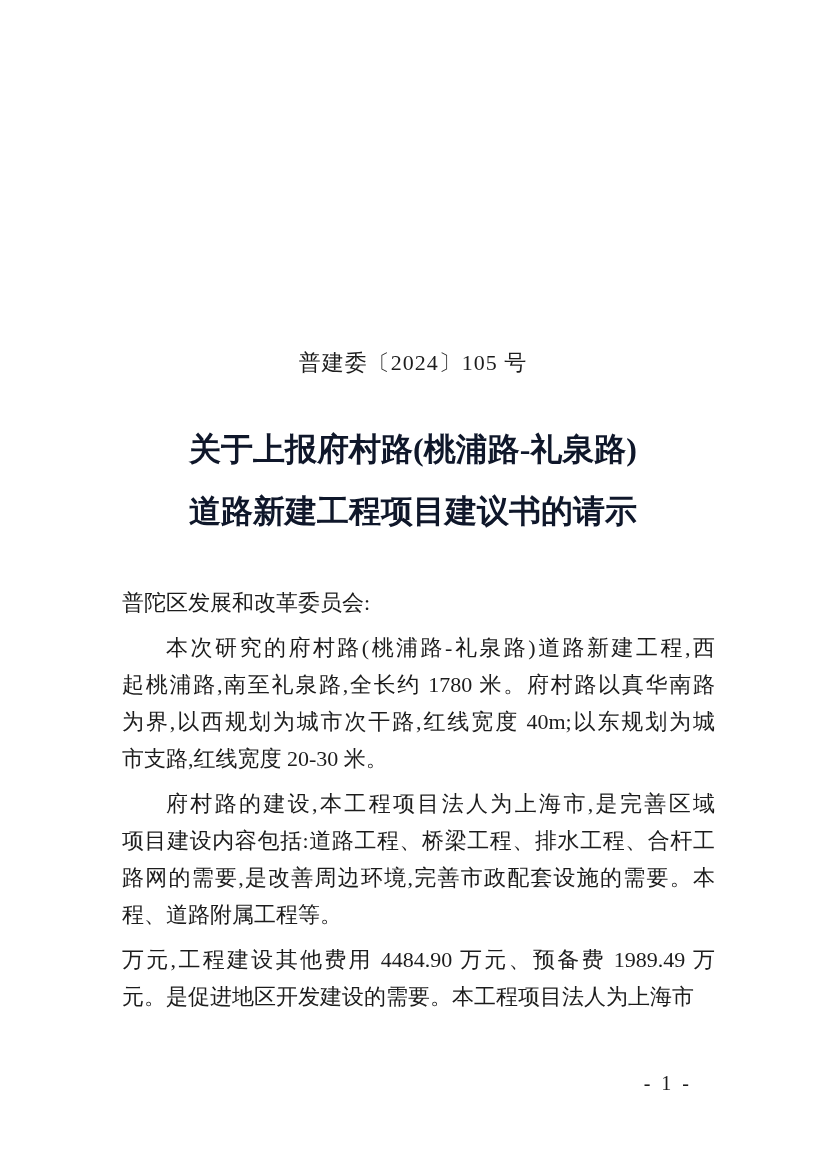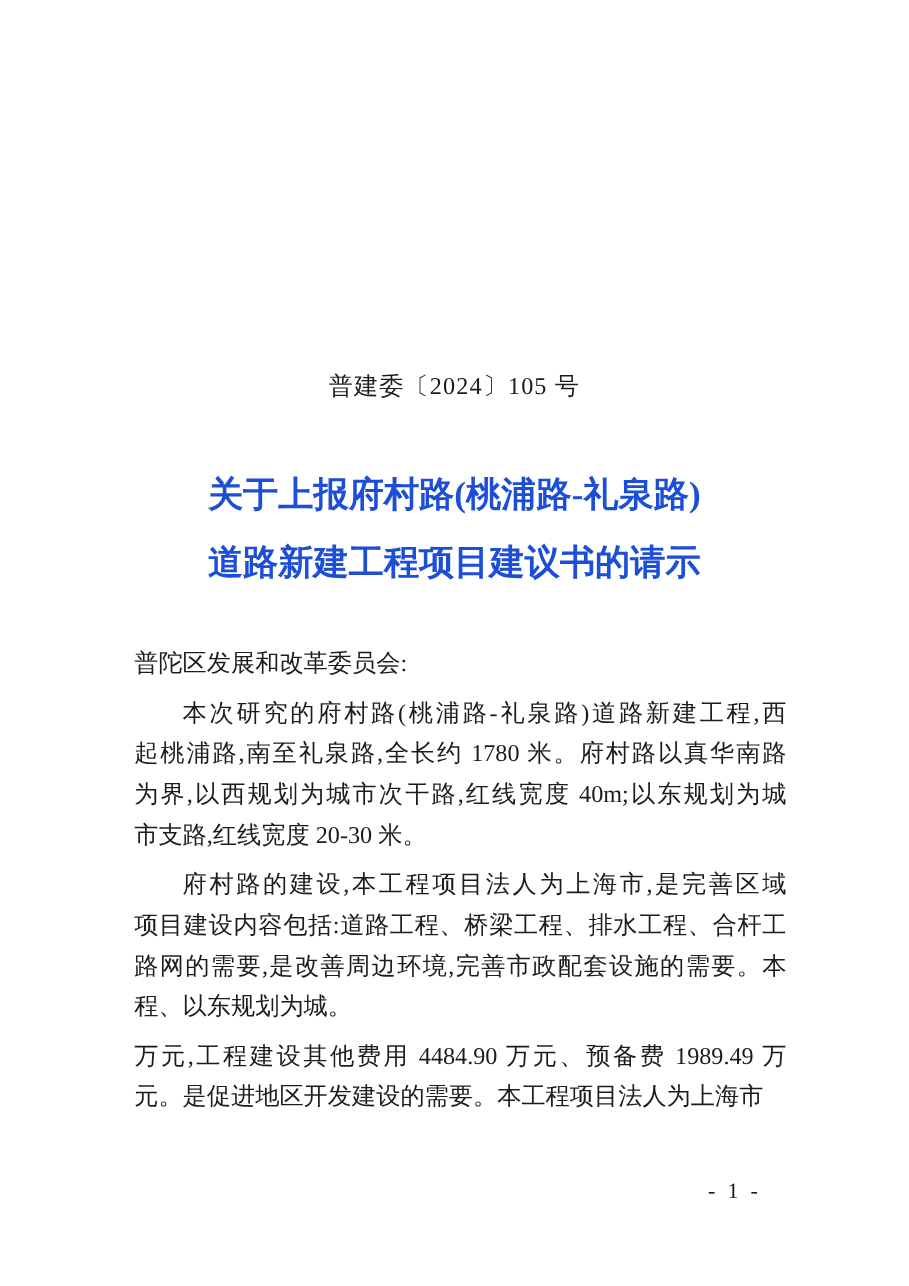--- a/index.html
+++ b/index.html
@@ -11,36 +11,36 @@
     position: relative;
     width: 826px;
     height: 1169px;
     background: #ffffff;
     font-family: "Liberation Serif", "DejaVu Serif", serif;
     color: #1c1c1c;
     overflow: hidden;
   }
   .doc-number {
     position: absolute;
-    top: 336px;
+    top: 348px;
     left: 0;
     width: 100%;
     text-align: center;
     font-size: 22px;
     line-height: 30px;
     letter-spacing: 1px;
   }
   .title-block {
     position: absolute;
     top: 418px;
     left: 0;
     width: 100%;
     text-align: center;
     font-weight: bold;
-    color: #1d4ed8;
+    color: #0f172a;
     font-size: 32px;
     line-height: 62px;
   }
   .doc-body {
     position: absolute;
     left: 122px;
     top: 584px;
     width: 593px;
     font-size: 22px;
     line-height: 37px;
@@ -90,21 +90,21 @@
   <div class="para">
         <div class="line fill indent">本次研究的府村路(桃浦路-礼泉路)道路新建工程,西</div>
         <div class="line fill">起桃浦路,南至礼泉路,全长约 1780 米。府村路以真华南路</div>
         <div class="line fill">为界,以西规划为城市次干路,红线宽度 40m;以东规划为城</div>
         <div class="line">市支路,红线宽度 20-30 米。</div>
       </div>
       <div class="para">
         <div class="line fill indent">府村路的建设,本工程项目法人为上海市,是完善区域</div>
         <div class="line fill">项目建设内容包括:道路工程、桥梁工程、排水工程、合杆工</div>
         <div class="line fill">路网的需要,是改善周边环境,完善市政配套设施的需要。本</div>
-        <div class="line">程、以东规划为城。</div>
+        <div class="line">程、道路附属工程等。</div>
       </div>
       <div class="para">
         <div class="line fill">万元,工程建设其他费用 4484.90 万元、预备费 1989.49 万</div>
         <div class="line">元。是促进地区开发建设的需要。本工程项目法人为上海市</div>
       </div>
     </div>
 
   <div class="page-number">- 1 -</div>
 
 </div>

